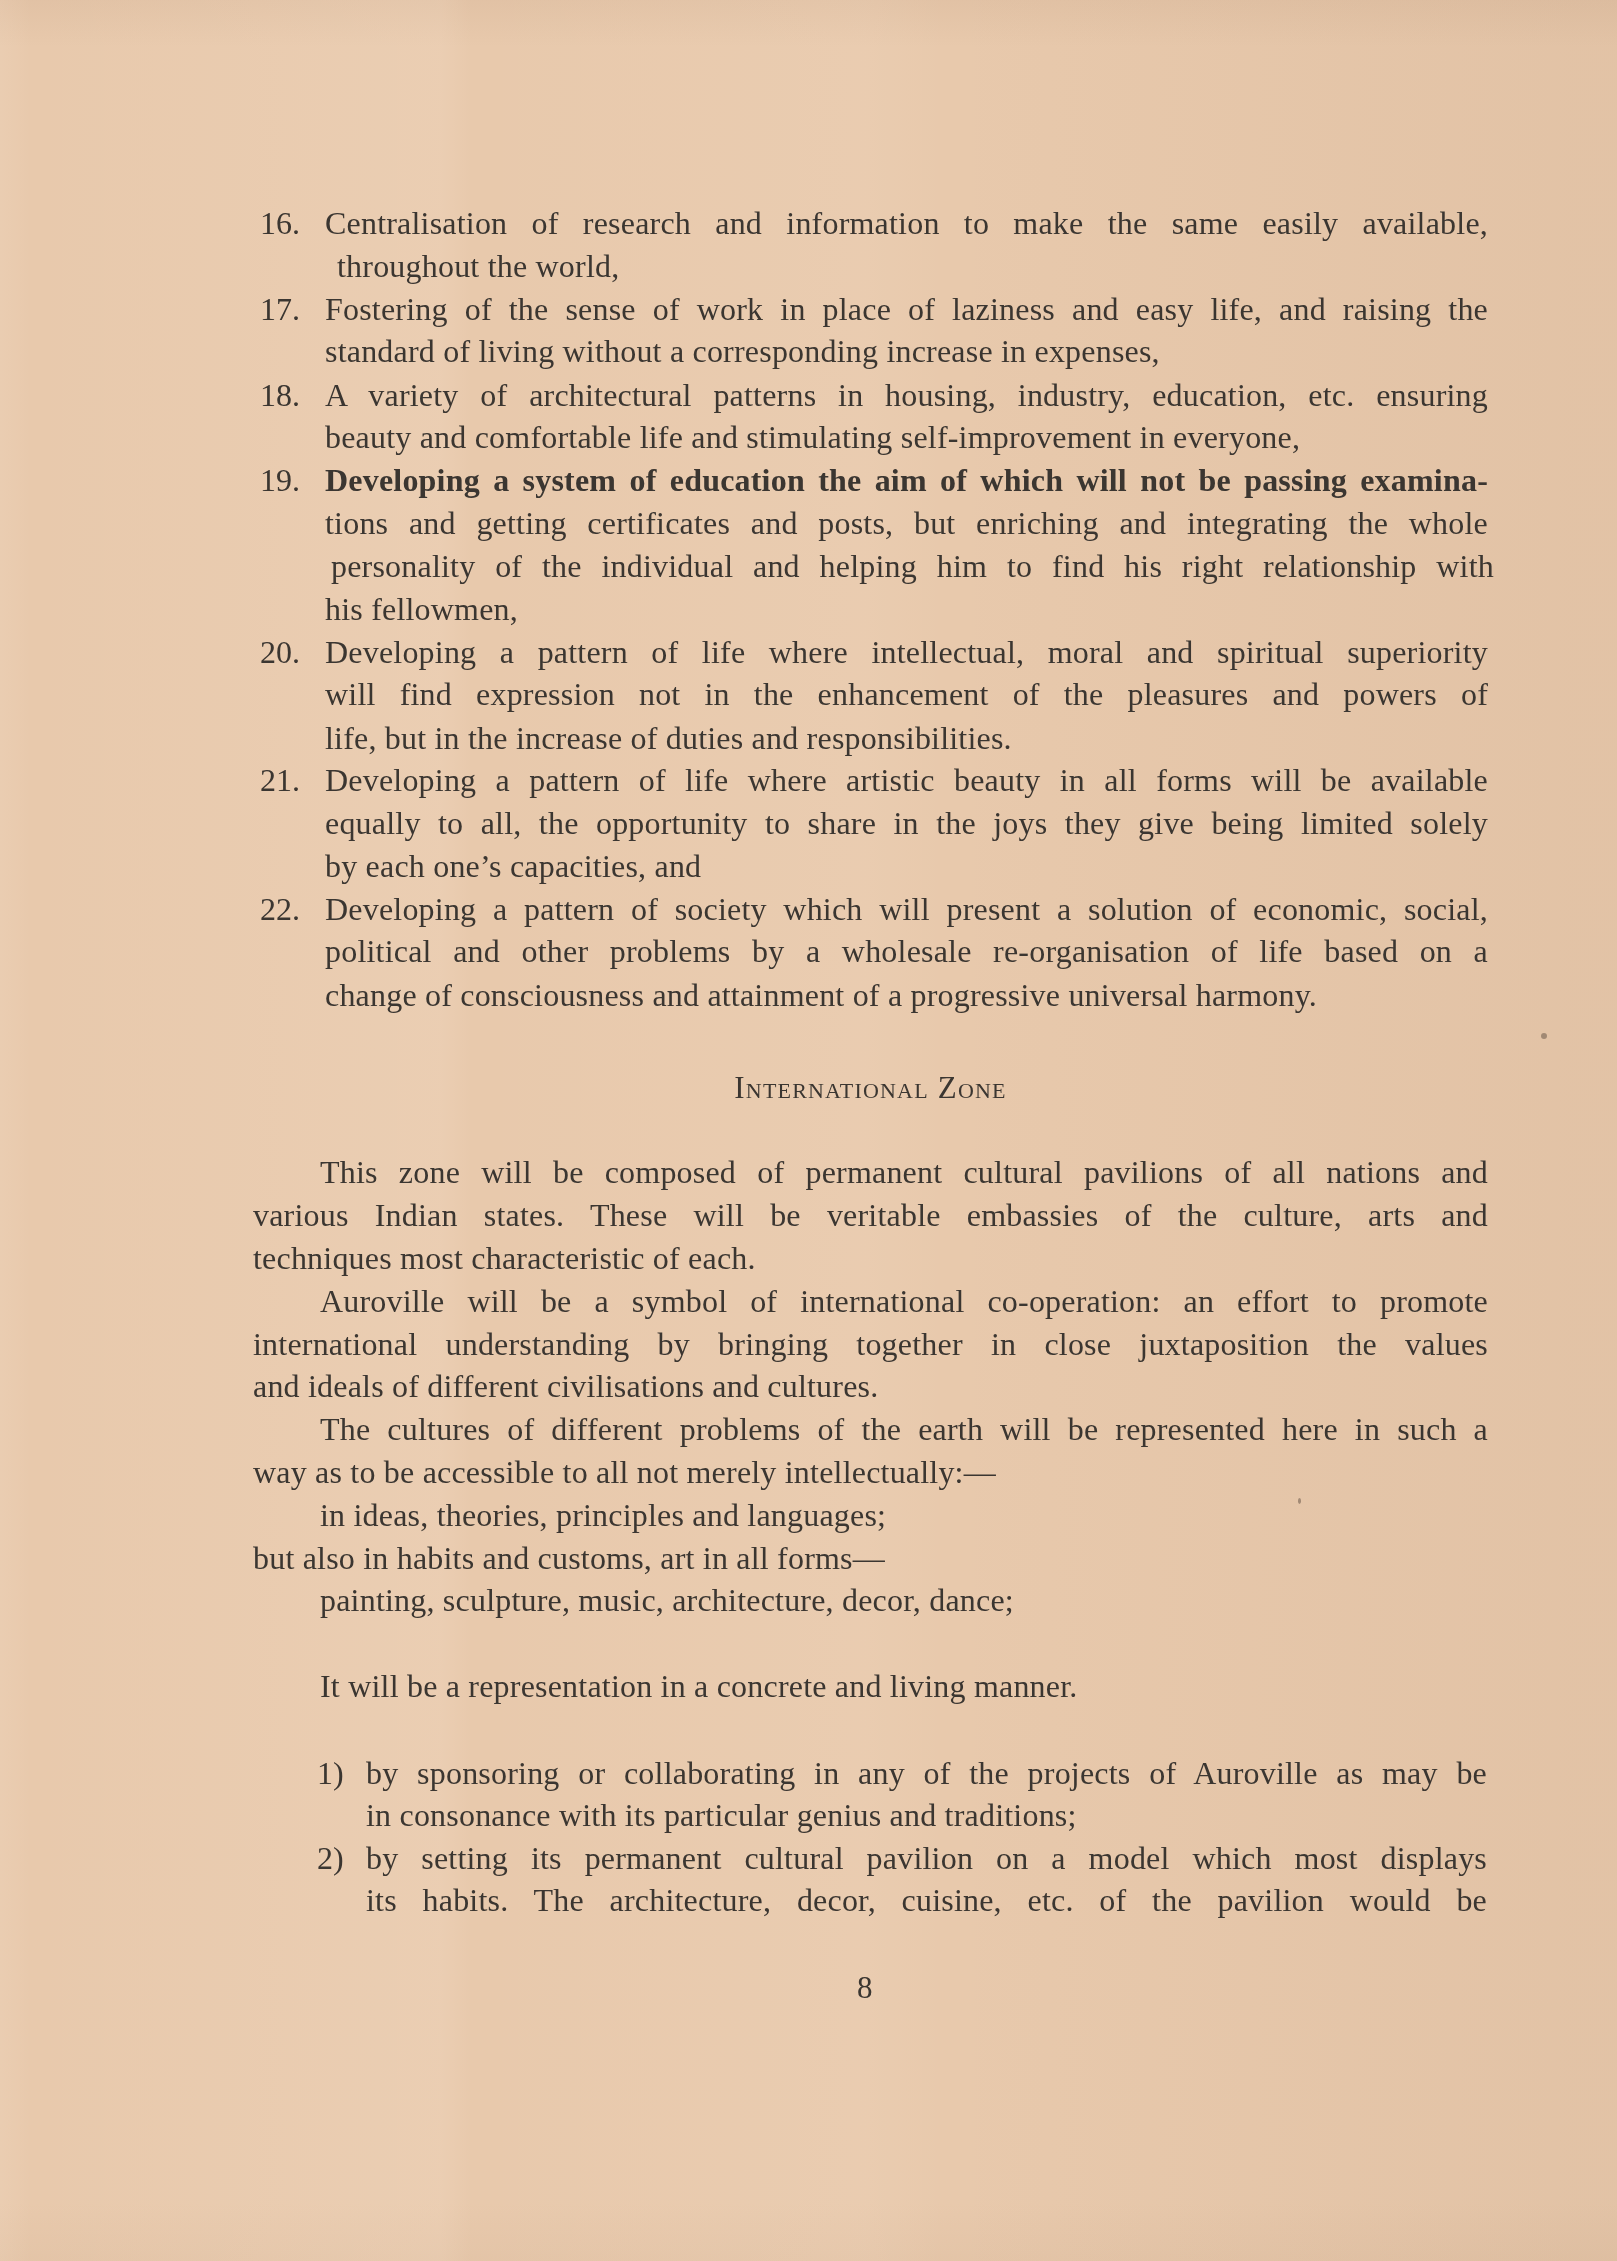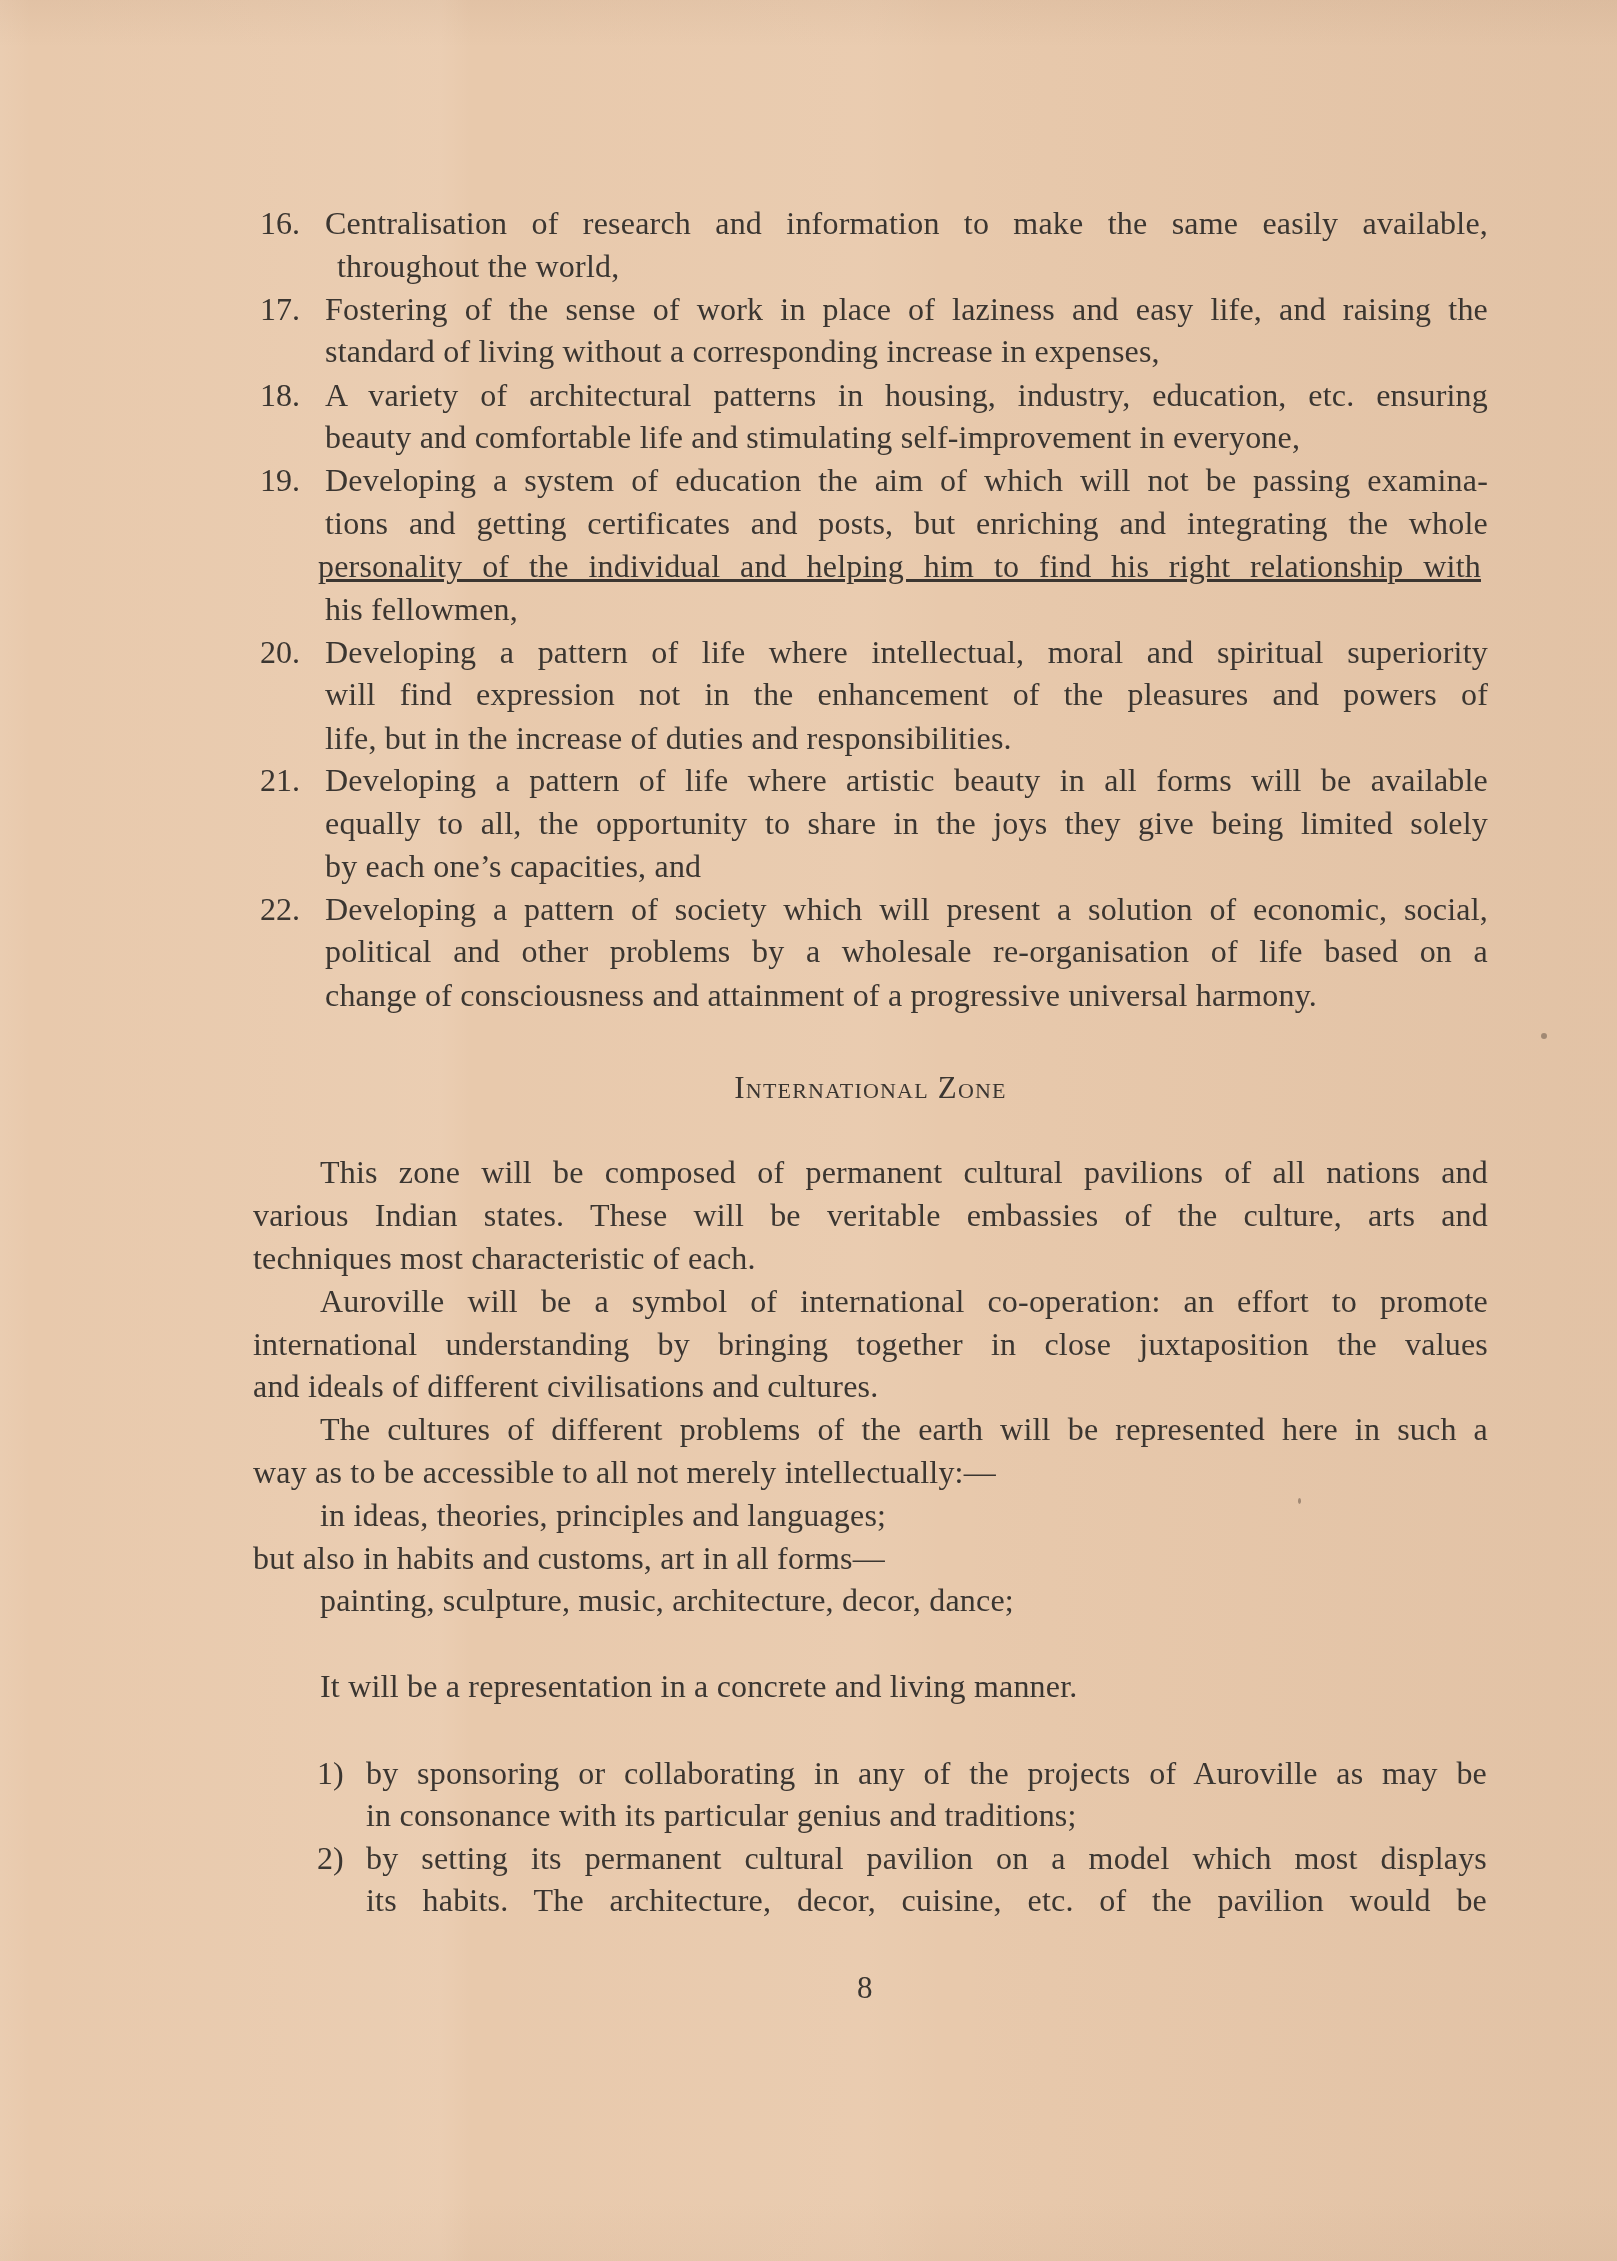--- a/index.html
+++ b/index.html
@@ -39,23 +39,23 @@
 
   <div class="num" style="left:260px; top:288px;">17.</div>
   <div class="line just" style="left:325px; top:288px; width:1163px;">Fostering of the sense of work in place of laziness and easy life, and raising the</div>
   <div class="line" style="left:325px; top:330px;">standard of living without a corresponding increase in expenses,</div>
 
   <div class="num" style="left:260px; top:374px;">18.</div>
   <div class="line just" style="left:325px; top:374px; width:1163px;">A variety of architectural patterns in housing, industry, education, etc. ensuring</div>
   <div class="line" style="left:325px; top:416px;">beauty and comfortable life and stimulating self-improvement in everyone,</div>
 
   <div class="num" style="left:260px; top:459px;">19.</div>
-  <div class="line just" style="left:325px; top:459px; width:1163px;">Developing a system of education the aim of which will not be passing examina-</div>
+  <div class="line just" style="left:325px; top:459px; width:1163px;font-weight:bold;">Developing a system of education the aim of which will not be passing examina-</div>
   <div class="line just" style="left:325px; top:502px; width:1163px;">tions and getting certificates and posts, but enriching and integrating the whole</div>
-  <div class="line just" style="left:318px; top:545px; width:1163px;text-decoration:underline;">personality of the individual and helping him to find his right relationship with</div>
+  <div class="line just" style="left:331px; top:545px; width:1163px;">personality of the individual and helping him to find his right relationship with</div>
   <div class="line" style="left:325px; top:588px;">his fellowmen,</div>
 
   <div class="num" style="left:260px; top:631px;">20.</div>
   <div class="line just" style="left:325px; top:631px; width:1163px;">Developing a pattern of life where intellectual, moral and spiritual superiority</div>
   <div class="line just" style="left:325px; top:673px; width:1163px;">will find expression not in the enhancement of the pleasures and powers of</div>
   <div class="line" style="left:325px; top:717px;">life, but in the increase of duties and responsibilities.</div>
 
   <div class="num" style="left:260px; top:759px;text-align:center;">21.</div>
   <div class="line just" style="left:325px; top:759px; width:1163px;">Developing a pattern of life where artistic beauty in all forms will be available</div>
   <div class="line just" style="left:325px; top:802px; width:1163px;">equally to all, the opportunity to share in the joys they give being limited solely</div>

